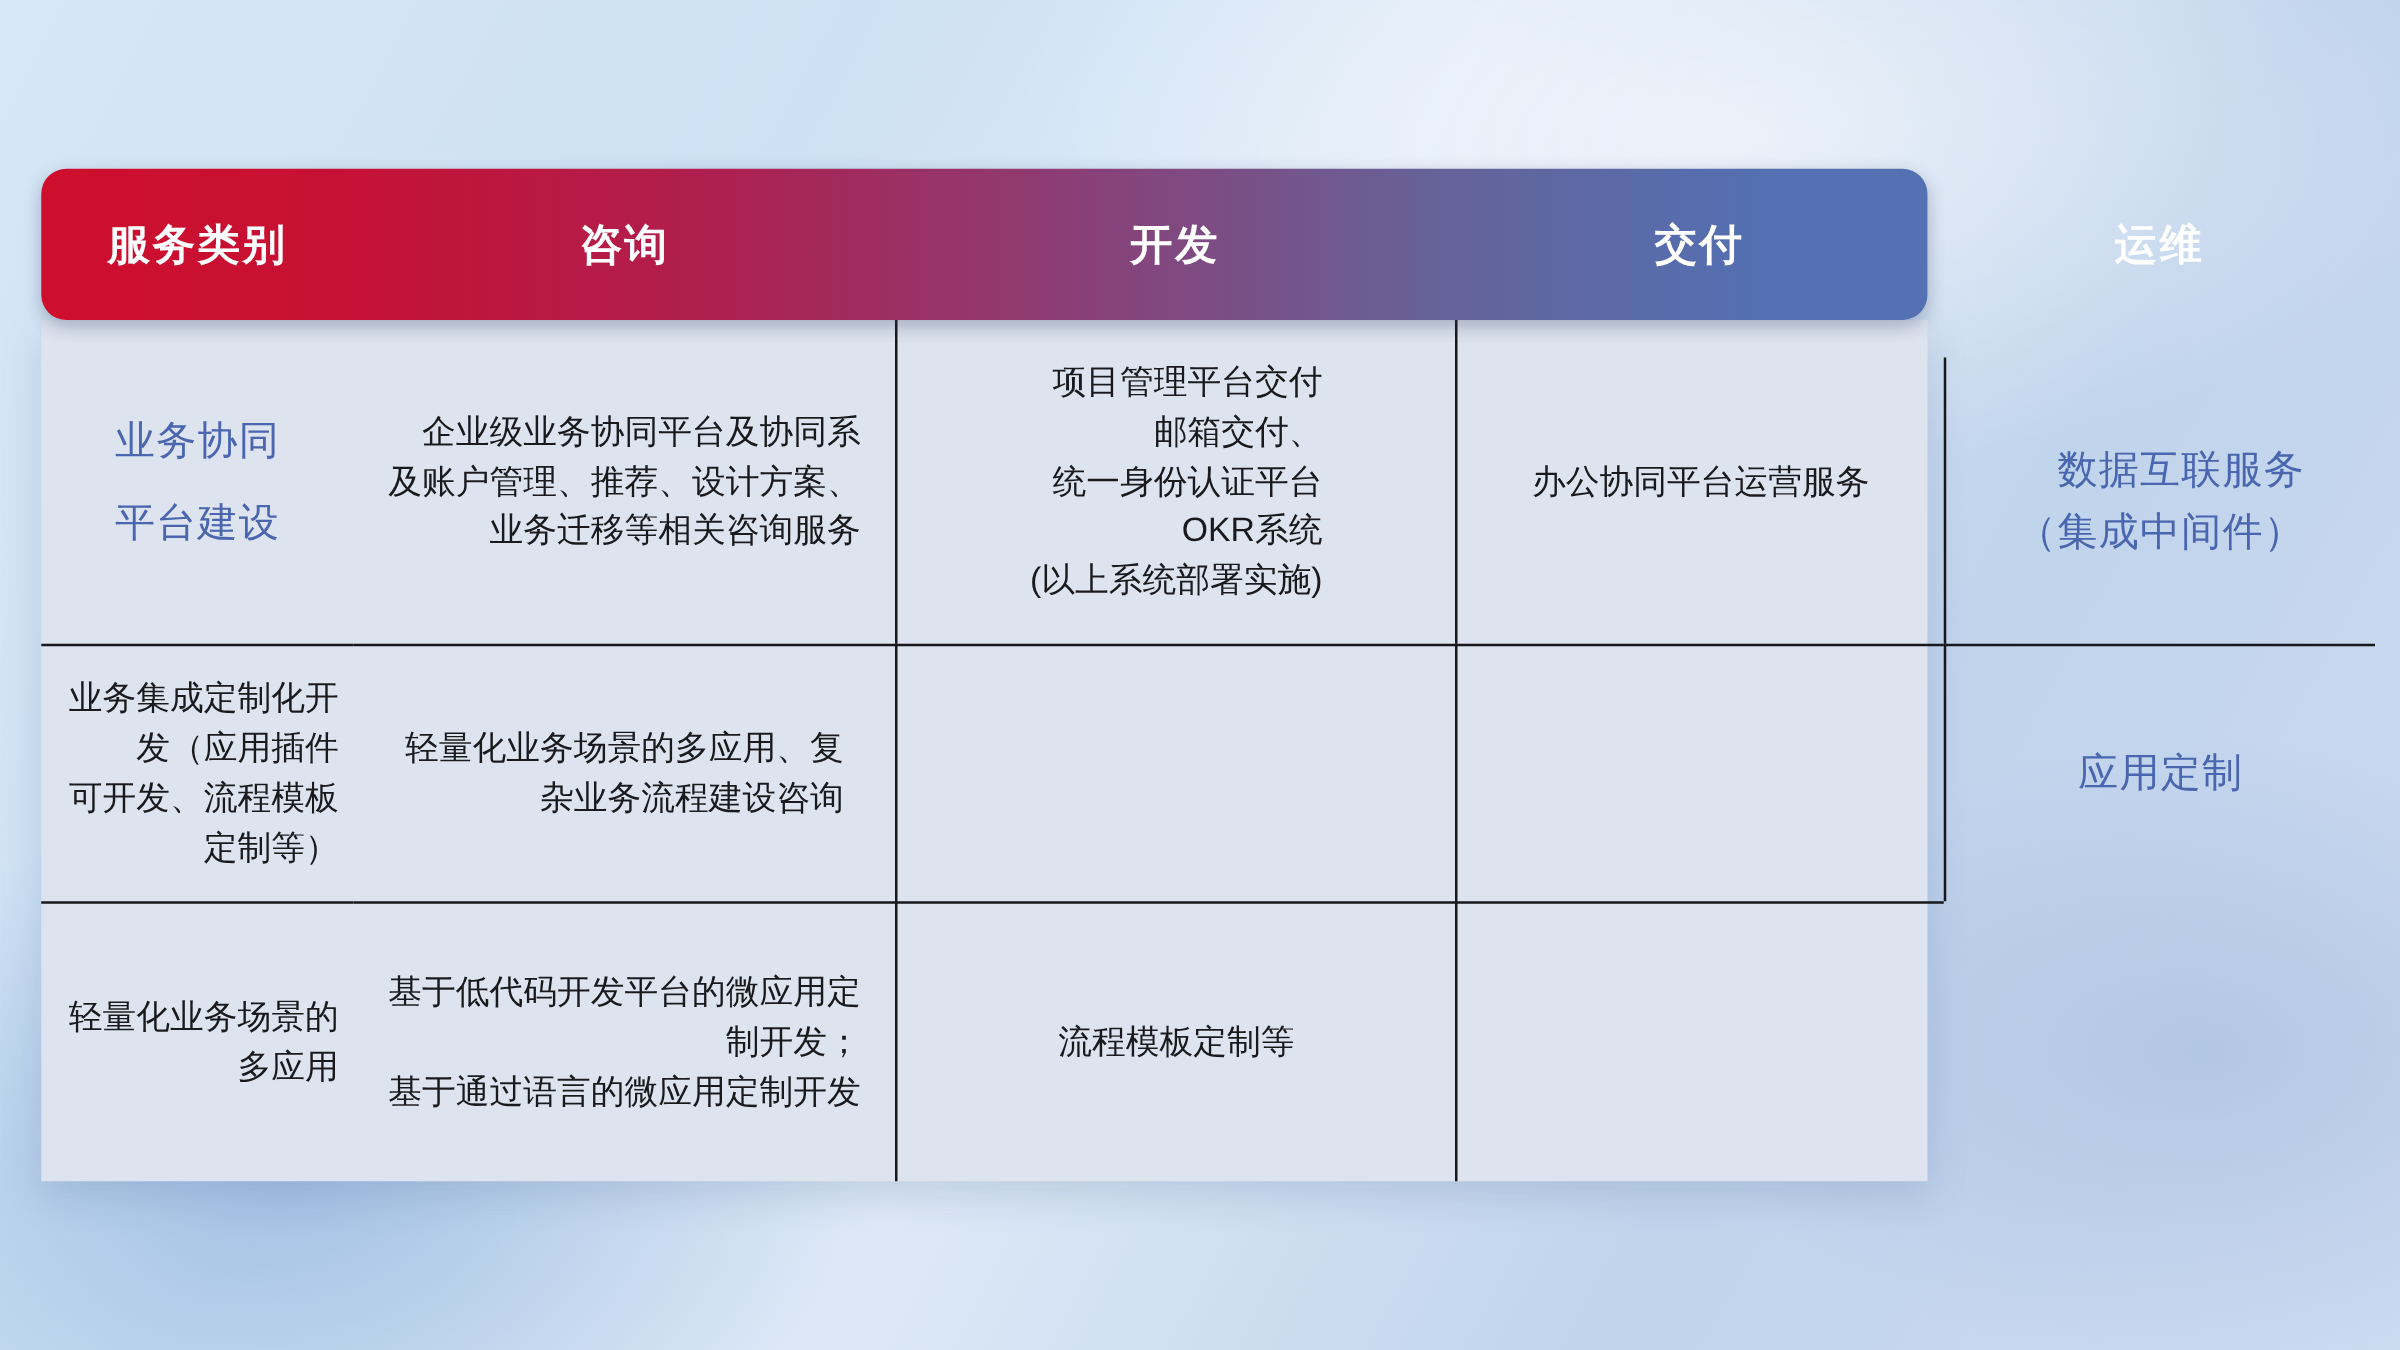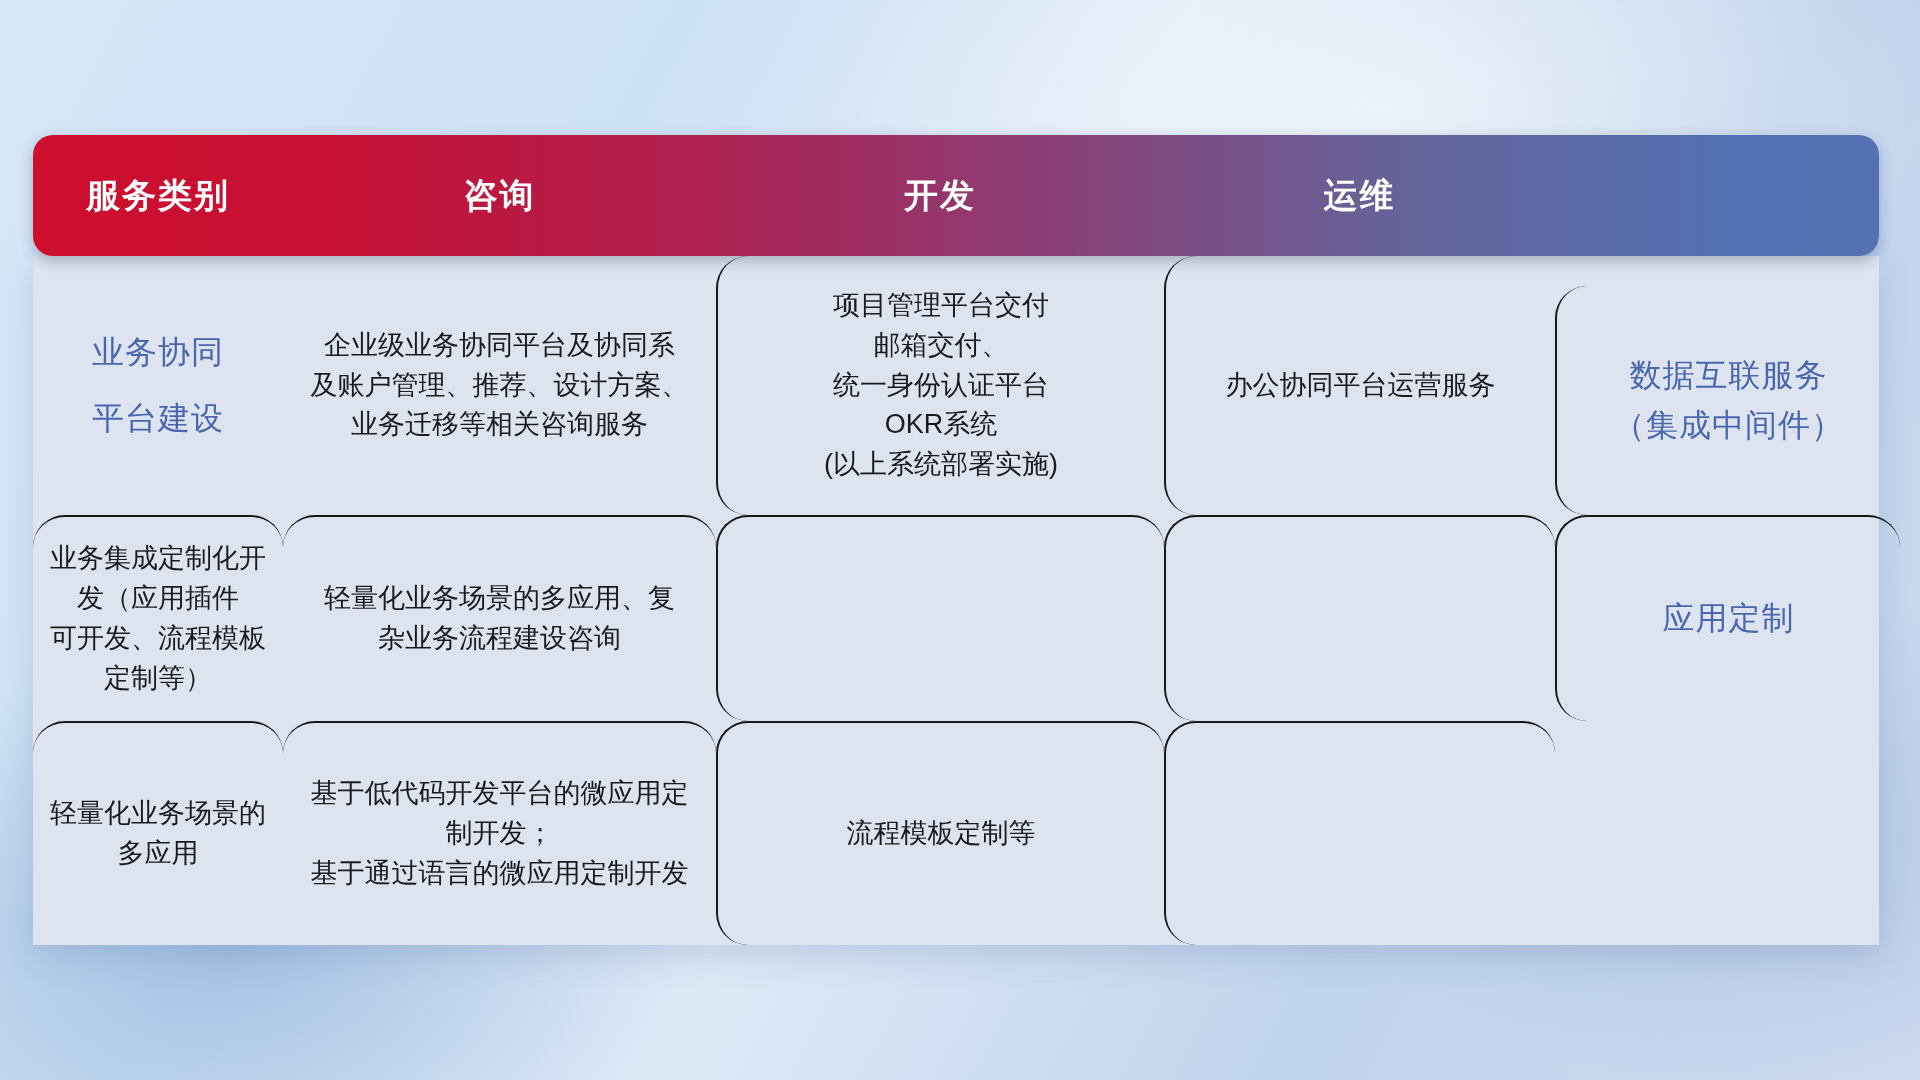--- a/index.html
+++ b/index.html
@@ -16,21 +16,21 @@
       radial-gradient(ellipse 900px 420px at 72% 10%, rgba(255,255,255,0.55), rgba(255,255,255,0) 65%),
       radial-gradient(ellipse 800px 500px at 12% 88%, rgba(124,162,212,0.50), rgba(124,162,212,0) 60%),
       radial-gradient(ellipse 700px 420px at 92% 78%, rgba(148,174,216,0.40), rgba(148,174,216,0) 60%),
       radial-gradient(ellipse 1000px 300px at 45% 55%, rgba(255,255,255,0.35), rgba(255,255,255,0) 70%),
       linear-gradient(118deg, #d6e7f7 0%, #cde1f4 28%, #dfeaf7 48%, #c0d4ec 74%, #ccdaf0 100%);
   }
   .table-wrap {
     position: absolute;
     left: 33px;
     top: 135px;
-    width: 1846px;
+    width: 1509px;
   }
   .header-bar {
     display: grid;
     grid-template-columns: 250px 433px 448px 391px 345px;
     height: 121px;
     border-radius: 20px;
     background: linear-gradient(90deg, #ce0e2d 0%, #c61134 16%, #ae2050 36%, #8a3f77 55%, #656399 74%, #5270b3 92%, #5471b4 100%);
     box-shadow: 0 5px 14px rgba(40,50,90,0.30);
     position: relative;
     z-index: 2;
@@ -50,27 +50,26 @@
     grid-template-rows: 259px 206px 224px;
     background: #dde4ef;
     box-shadow: 0 12px 30px rgba(60,90,140,0.18);
     position: relative;
     z-index: 1;
   }
   .cell {
     display: flex;
     align-items: center;
     justify-content: center;
-    text-align: center;
+    text-align: right;
     padding: 8px 12px;
     font-size: 27px;
     line-height: 1.48;
     color: #1a1a1e;
     white-space: pre-line;
-    border-radius: 32px;
   }
   
   .body-grid .cell:nth-child(5n+3),
   .body-grid .cell:nth-child(5n+4),
   .body-grid .cell:nth-child(5n+5) { border-left: 2px solid #17171c; }
   
   .body-grid .cell:nth-child(n+6) { border-top: 2px solid #17171c; }
   .cat {
     color: #4a66af;
     font-weight: normal;
@@ -83,20 +82,21 @@
 </head>
 <body>
 
 <div class="page">
   <div class="table-wrap">
 
     <div class="header-bar">
       <div class="hcell">服务类别</div>
       <div class="hcell">咨询</div>
       <div class="hcell">开发</div>
+      <div class="hcell">交付</div>
       <div class="hcell">运维</div>
     </div>
 
     <div class="body-grid">
 
       <div class="cell cat cat-spread">业务协同
 平台建设</div>
       <div class="cell">企业级业务协同平台及协同系
 及账户管理、推荐、设计方案、
 业务迁移等相关咨询服务</div>

